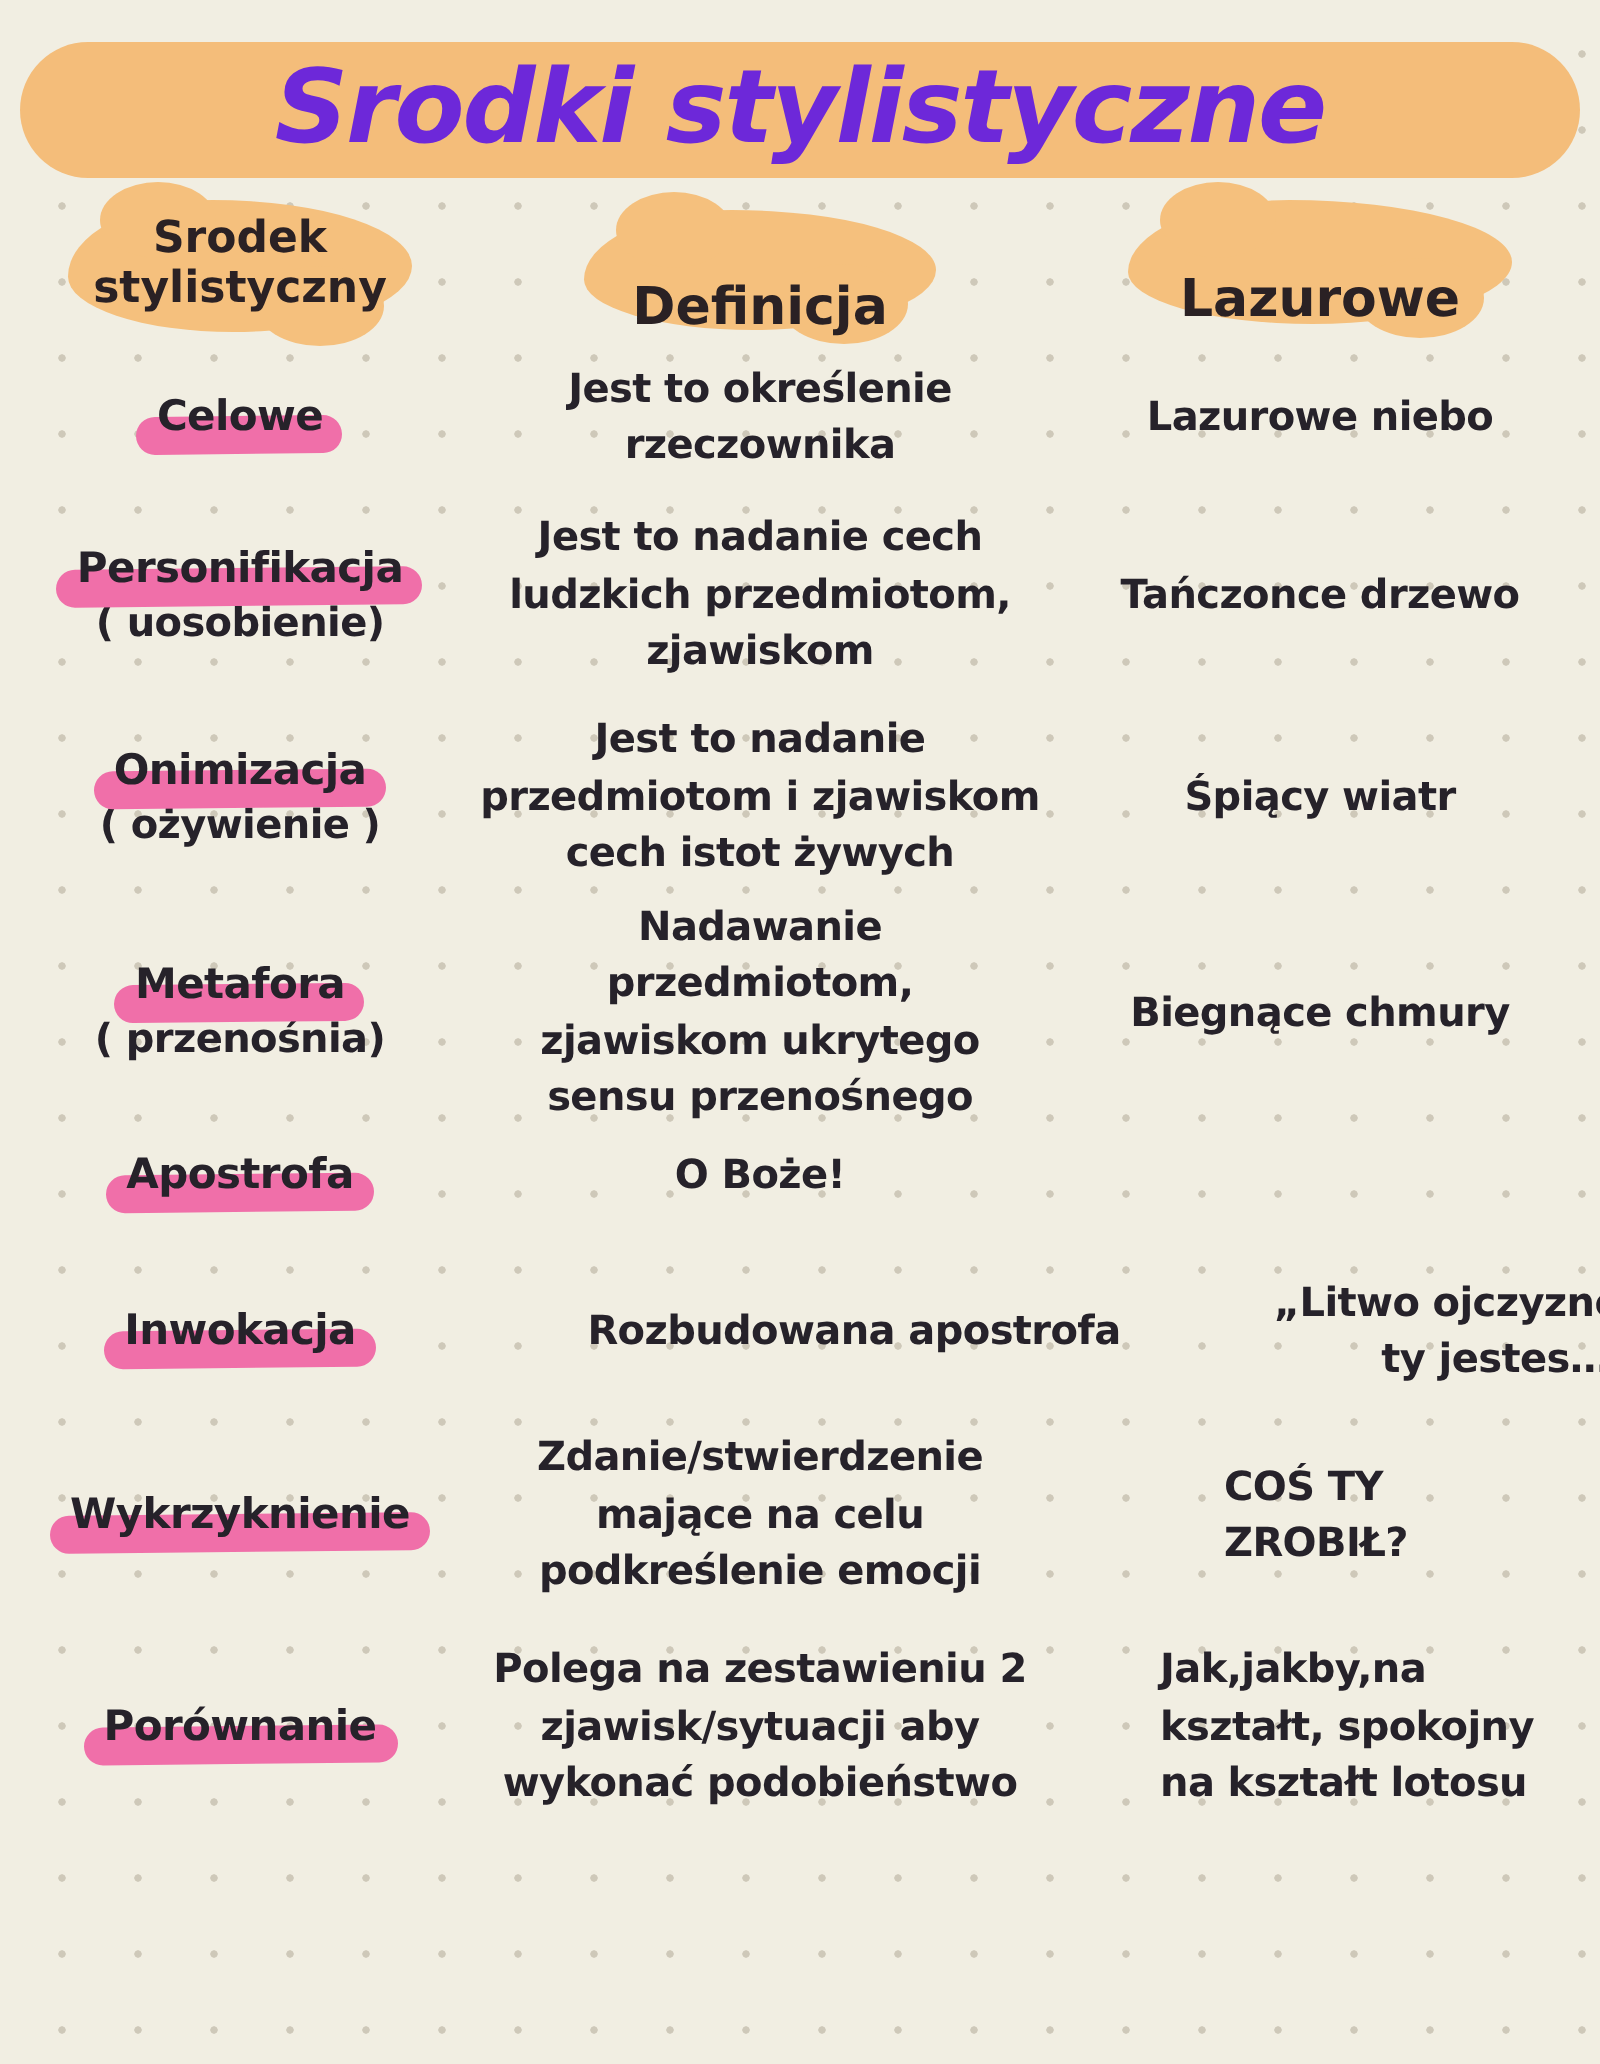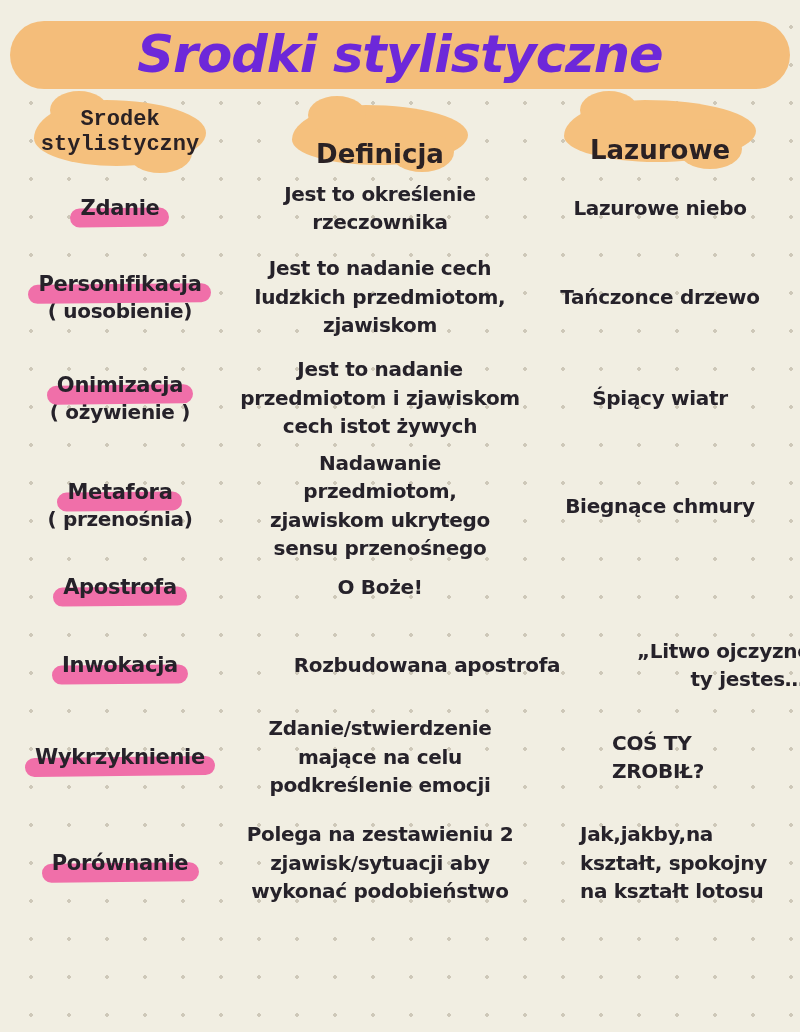--- a/index.html
+++ b/index.html
@@ -57,21 +57,21 @@
   .blob::before, .blob::after {
     content: '';
     position: absolute;
     background: #f5c07d;
     border-radius: 50%;
     z-index: 0;
   }
   .blob::before { width: 58px; height: 38px; top: -9px; left: 16px; }
   .blob::after  { width: 64px; height: 40px; bottom: -7px; right: 14px; }
   .blob span { position: relative; z-index: 1; }
-  .blob1 { width: 172px; height: 66px; margin-top: 8px; font-family: Liberation Mono, monospace; }
+  .blob1 { width: 172px; height: 66px; margin-top: 8px; }
   .blob2 { width: 176px; height: 60px; margin-top: 12px; }
   .blob3 { width: 192px; height: 62px; margin-top: 4px; }
   .hlabel {
     font-weight: bold;
     color: #2a2124;
     white-space: pre-line;
     line-height: 1.12;
   }
   .blob1 .hlabel { font-size: 22px; }
   .blob2 .hlabel, .blob3 .hlabel { font-size: 26px; margin-top: 40px; }
@@ -157,21 +157,21 @@
     </div>
     <div class="hcell">
       <div class="blob blob3">
         <span class="hlabel">Lazurowe</span>
       </div>
     </div>
   </div>
 
   <div class="row r1">
     <div class="cell">
-      <span class="term">Zdanie</span>
+      <span class="term">Celowe</span>
     </div>
     <div class="cell">
       <span class="def">Jest to określenie
 rzeczownika</span>
     </div>
     <div class="cell">
       <span class="ex">Lazurowe niebo</span>
     </div>
   </div>
 

